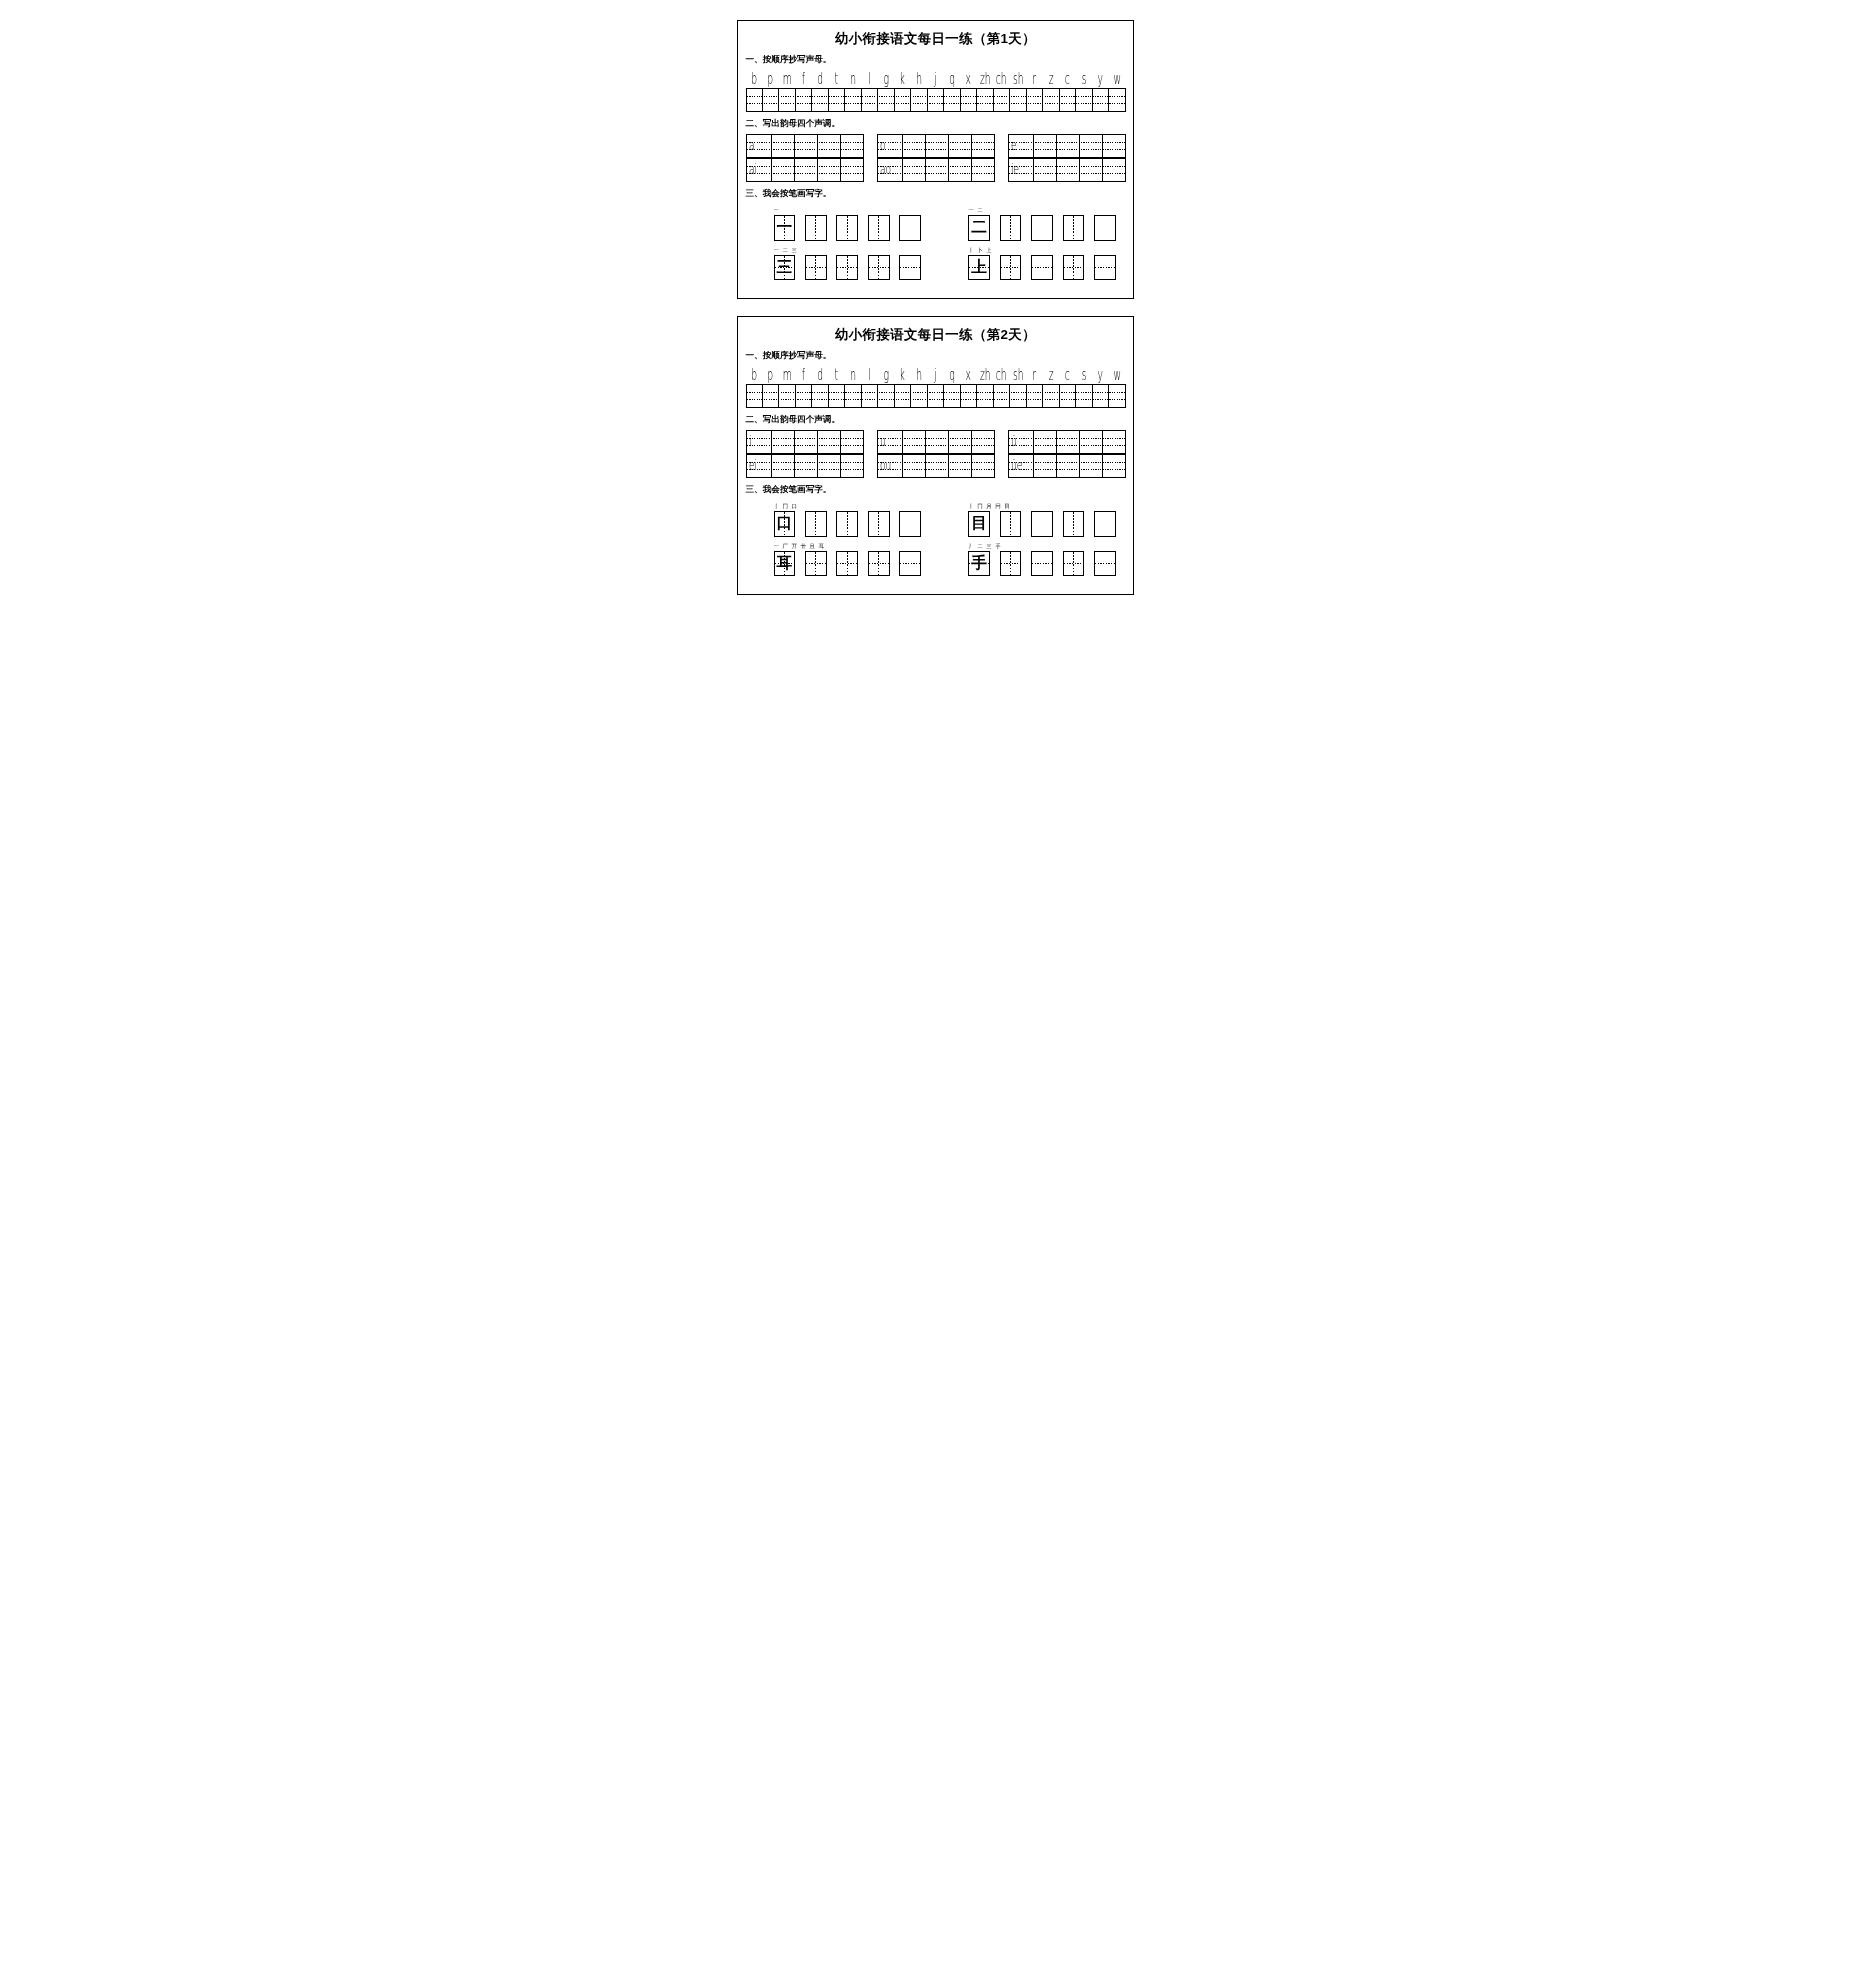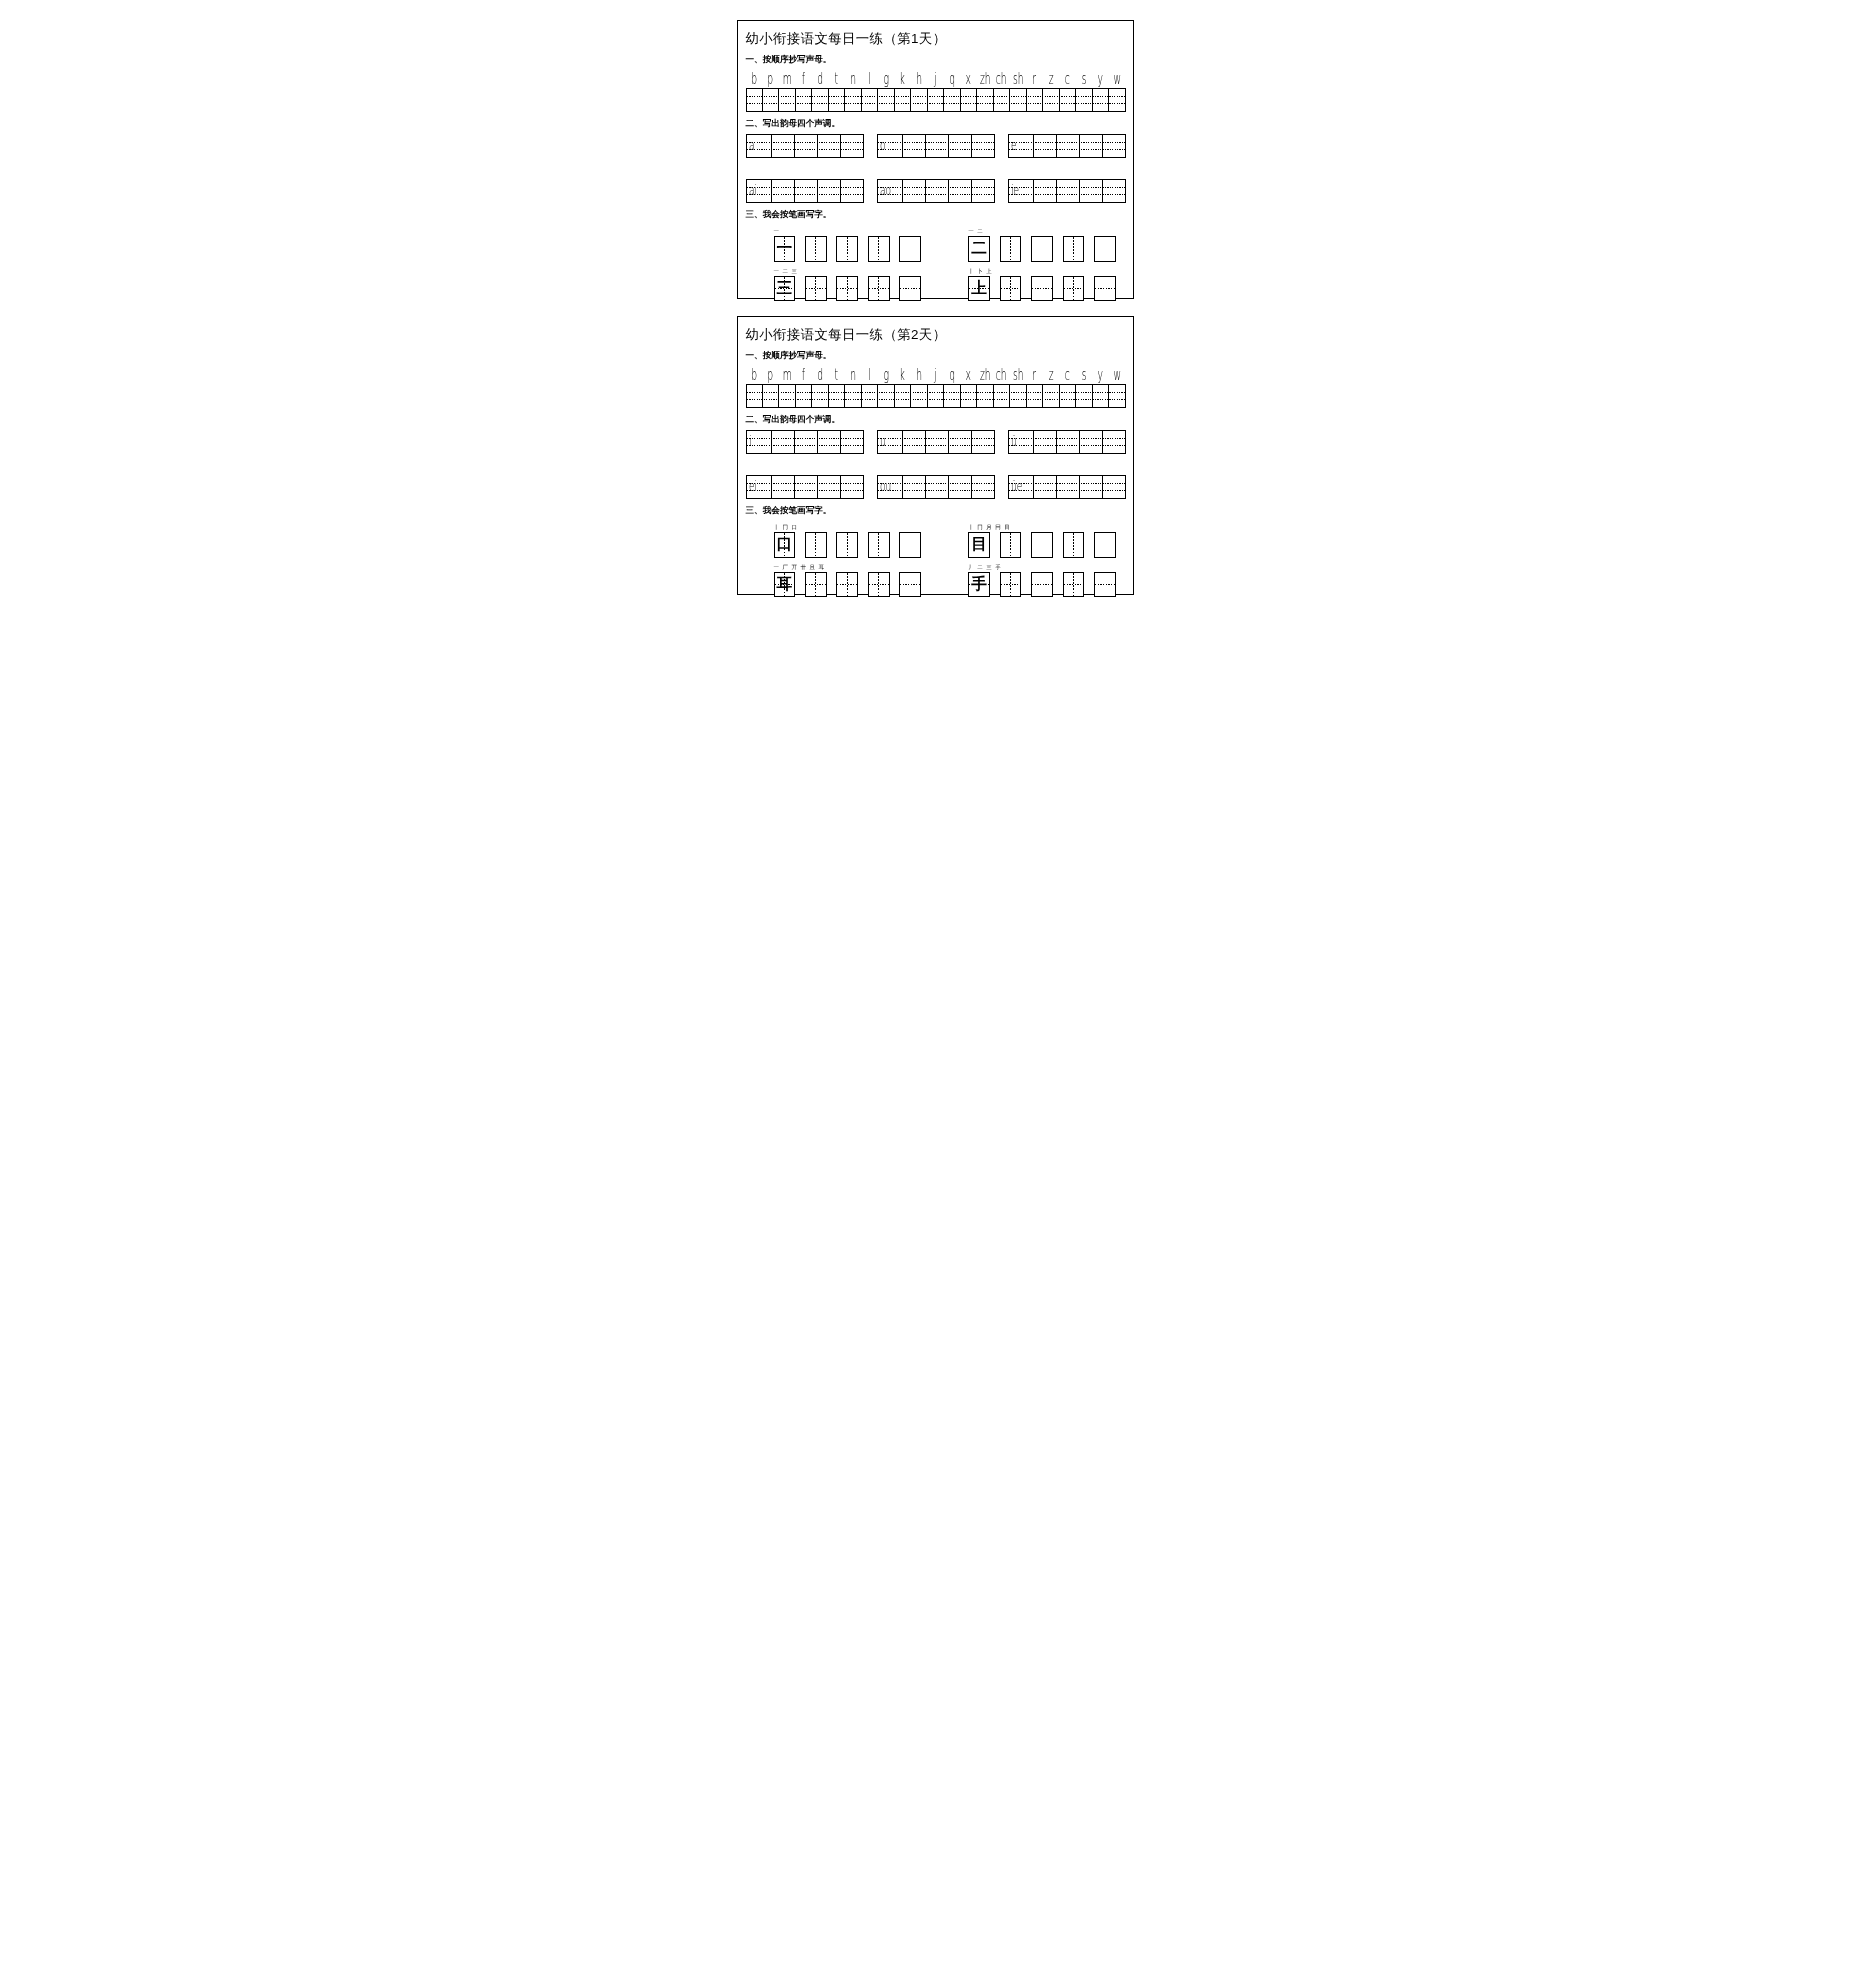--- a/index.html
+++ b/index.html
@@ -3,21 +3,21 @@
 <meta charset="utf-8">
 <style>
   html,body{margin:0;padding:0;background:#ffffff;}
   .canvas{position:relative;width:432px;height:612px;margin:0 auto;background:#ffffff;
           font-family:"Liberation Sans","DejaVu Sans",sans-serif;color:#000;}
   .page{position:relative;width:380px;height:266px;margin:0 auto;border:1.2px solid #000;
         padding:5.5px 7.9px;background:#fff;}
   .page.first{margin-top:19.7px;}
   .page.second{margin-top:17px;}
 
-  .title{margin-top:4.7px;font-size:13.4px;line-height:16px;font-weight:400;
+  .title{margin-top:4.7px;text-align:center;font-size:13.4px;line-height:16px;font-weight:700;
          letter-spacing:0.4px;font-family:"Liberation Sans","DejaVu Sans",sans-serif;}
   .heading{margin-top:7px;font-size:8.6px;line-height:11.4px;font-weight:700;
            font-family:Liberation Mono, monospace;}
   .heading.h1{margin-top:7.9px;}
 
   
   .letters{display:flex;height:19px;margin-top:2.4px;align-items:flex-end;}
   .letter{flex:1;text-align:center;font-size:11.8px;line-height:1;font-weight:300;
           display:inline-block;transform:scale(0.78,1.35);transform-origin:center bottom;
           font-family:"DejaVu Sans",sans-serif;}
@@ -27,21 +27,21 @@
         border-top-width:1.2px;border-bottom-width:1.2px;background:#fff;}
   .band-cell{flex:1;}
   .band-cell + .band-cell{border-left:0.6px solid #000;}
   .hdash{position:absolute;left:0;right:0;height:0.8px;z-index:2;
          background:repeating-linear-gradient(90deg,#000 0 1.2px,transparent 1.2px 2.4px);}
   .hdash.d1{top:33%;}
   .hdash.d2{top:66%;}
 
   
   .vrow{display:flex;justify-content:space-between;margin-top:3.9px;}
-  .vrow.gap{margin-top:21px;}
+  .vrow.gap{margin-top:0;}
   .vblock{position:relative;display:flex;width:116px;height:22px;border:0.8px solid #000;
           border-top-width:1.2px;border-bottom-width:1.2px;background:#fff;}
   .vcell{flex:1;}
   .vcell + .vcell{border-left:0.6px solid #000;}
   .vletter{display:flex;align-items:center;justify-content:flex-start;padding-left:2px;z-index:3;}
   .vletter span{font-size:11px;line-height:1;font-weight:300;display:inline-block;
                 transform:scale(0.82,1.25);transform-origin:left center;
                 font-family:"DejaVu Sans",sans-serif;}
 
   

